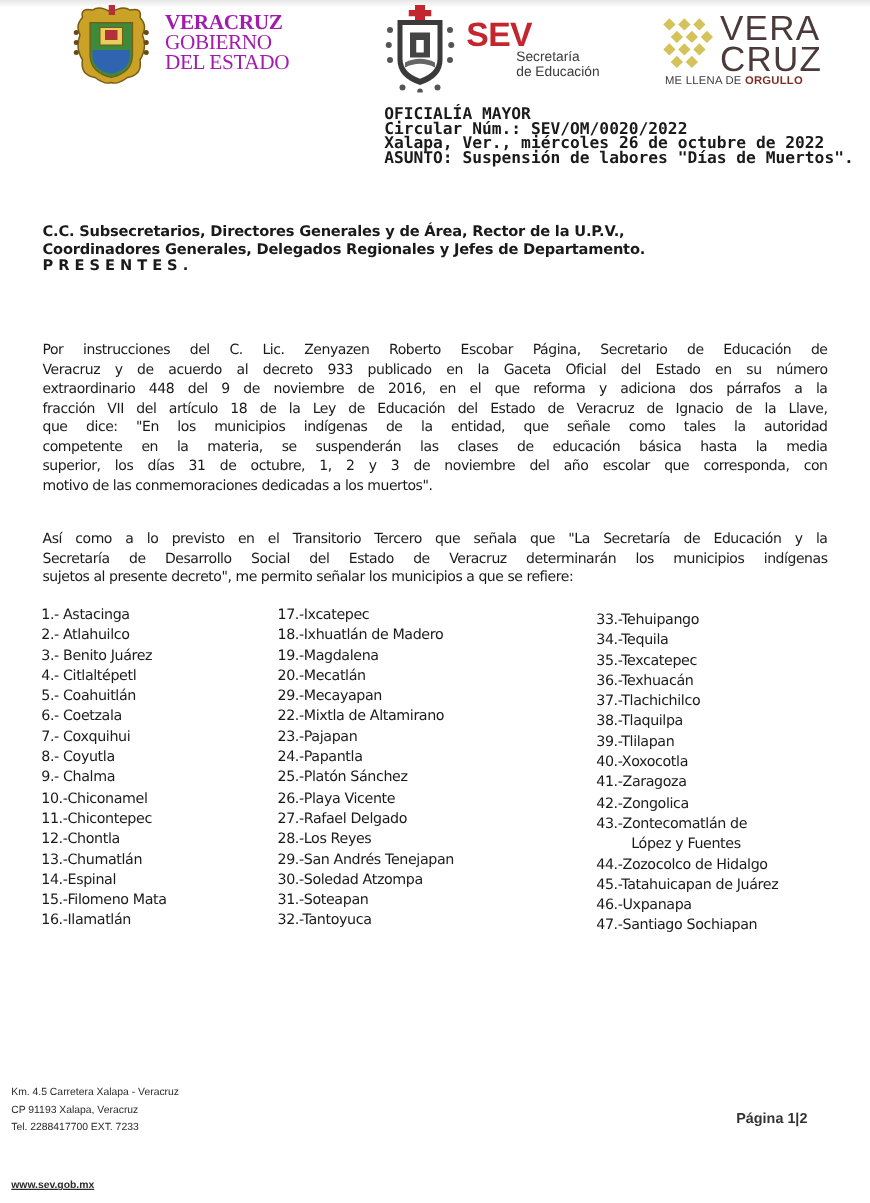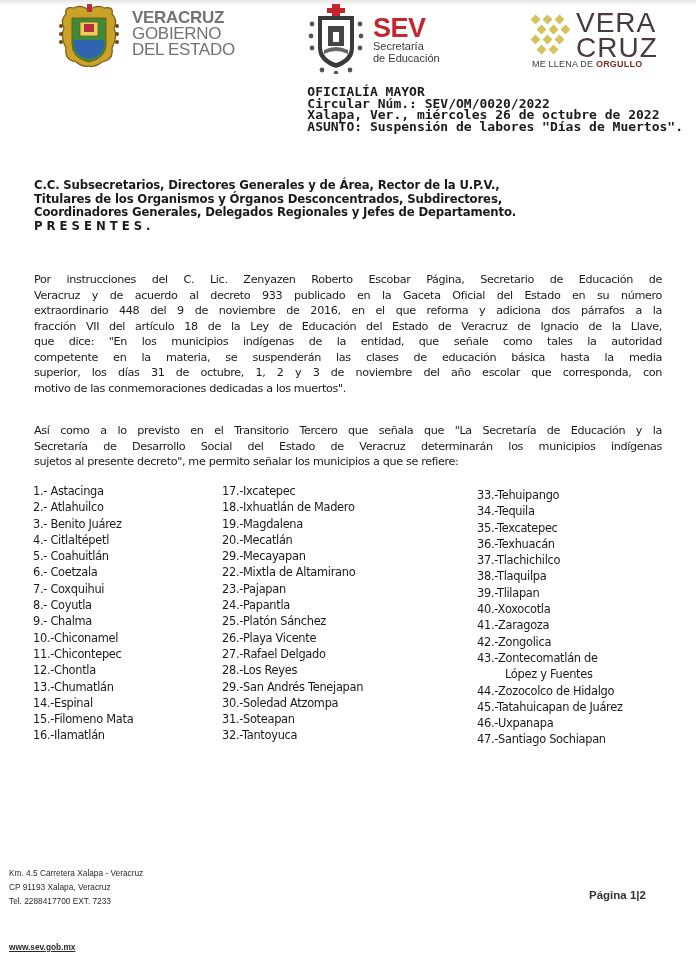--- a/index.html
+++ b/index.html
@@ -6,27 +6,27 @@
   body {
     width: 696px; height: 962px; position: relative; overflow: hidden;
     background: #ffffff; color: #1a1a1a;
     font-family: "DejaVu Sans", sans-serif;
   }
   .top-shade { position: absolute; left: 0; top: 0; width: 696px; height: 6px;
     background: linear-gradient(#e6e6e6, #ffffff); }
   
   .logo-gob { position: absolute; left: 58px; top: 4px; width: 62px; height: 66px; }
   .gob-text { position: absolute; left: 132px; top: 10px; line-height: 16px;
-    font-family: Liberation Sans, sans-serif; color: #737373; font-size: 17px; letter-spacing: -0.3px; }
+    font-family: Liberation Serif, serif; color: #a21caf; font-size: 17px; letter-spacing: -0.3px; }
   .gob-text .l1 { font-weight: bold; display: block; }
   .gob-text span { display: block; }
   .logo-sev-shield { position: absolute; left: 308px; top: 4px; width: 56px; height: 70px; }
   .sev-text { position: absolute; left: 373px; top: 16px; font-family: "Liberation Sans", sans-serif; }
   .sev-text .sev { color: #c4262e; font-weight: bold; font-size: 27px; line-height: 24px; letter-spacing: -0.5px; display: block; }
-  .sev-text .sub { color: #3a3a3a; font-size: 11px; line-height: 12px; display: block; }
+  .sev-text .sub { color: #3a3a3a; font-size: 11px; line-height: 12px; display: block; margin-left: 40px; }
   .logo-vera { position: absolute; left: 528px; top: 12px; width: 44px; height: 44px; }
   .vera-text { position: absolute; left: 576px; top: 10px; font-family: "Liberation Sans", sans-serif;
     color: #4a3a3a; font-size: 28px; line-height: 25px; letter-spacing: 1px; }
   .vera-text span { display: block; }
   .vera-slogan { position: absolute; left: 532px; top: 59px; font-size: 9px; font-weight: normal;
     color: #3a3a3a; font-family: "Liberation Sans", sans-serif; letter-spacing: 0.2px; }
   .vera-slogan b { color: #7a2f22; }
   
   .heading { position: absolute; right: 13px; top: 86px; text-align: left;
     font-family: "DejaVu Sans Mono", monospace; font-weight: bold; font-size: 13px; line-height: 11.5px; color: #1a1a1a; }
@@ -133,21 +133,20 @@
 
 <div class="heading">
   <div>OFICIALÍA MAYOR</div>
   <div>Circular Núm.: SEV/OM/0020/2022</div>
   <div>Xalapa, Ver., miércoles 26 de octubre de 2022</div>
   <div>ASUNTO: Suspensión de labores "Días de Muertos".</div>
 </div>
 
 <div class="addressee">
   <div>C.C. Subsecretarios, Directores Generales y de Área, Rector de la U.P.V.,</div>
-  <div>Titulares de los Organismos y Órganos Desconcentrados, Subdirectores,</div>
   <div>Coordinadores Generales, Delegados Regionales y Jefes de Departamento.</div>
   <div class="presentes">PRESENTES.</div>
 </div>
 
 <div class="para para1">
   <div>Por instrucciones del C. Lic. Zenyazen Roberto Escobar Página, Secretario de Educación de</div>
   <div>Veracruz y de acuerdo al decreto 933 publicado en la Gaceta Oficial del Estado en su número</div>
   <div>extraordinario 448 del 9 de noviembre de 2016, en el que reforma y adiciona dos párrafos a la</div>
   <div>fracción VII del artículo 18 de la Ley de Educación del Estado de Veracruz de Ignacio de la Llave,</div>
   <div>que dice: "En los municipios indígenas de la entidad, que señale como tales la autoridad</div>

